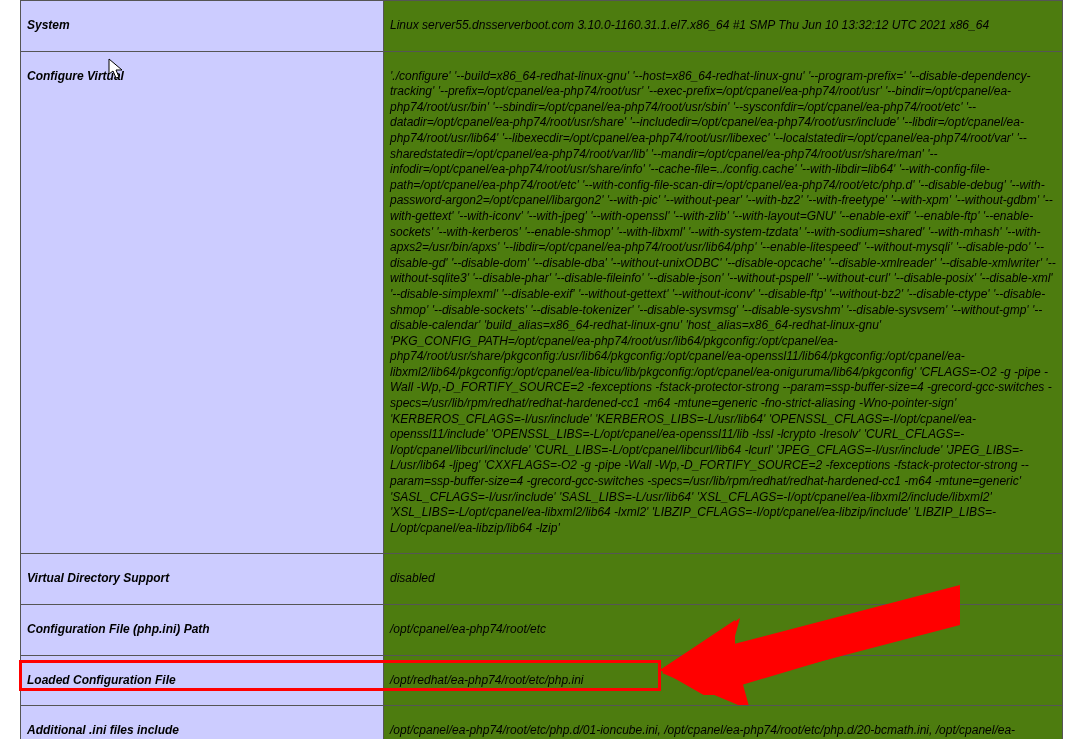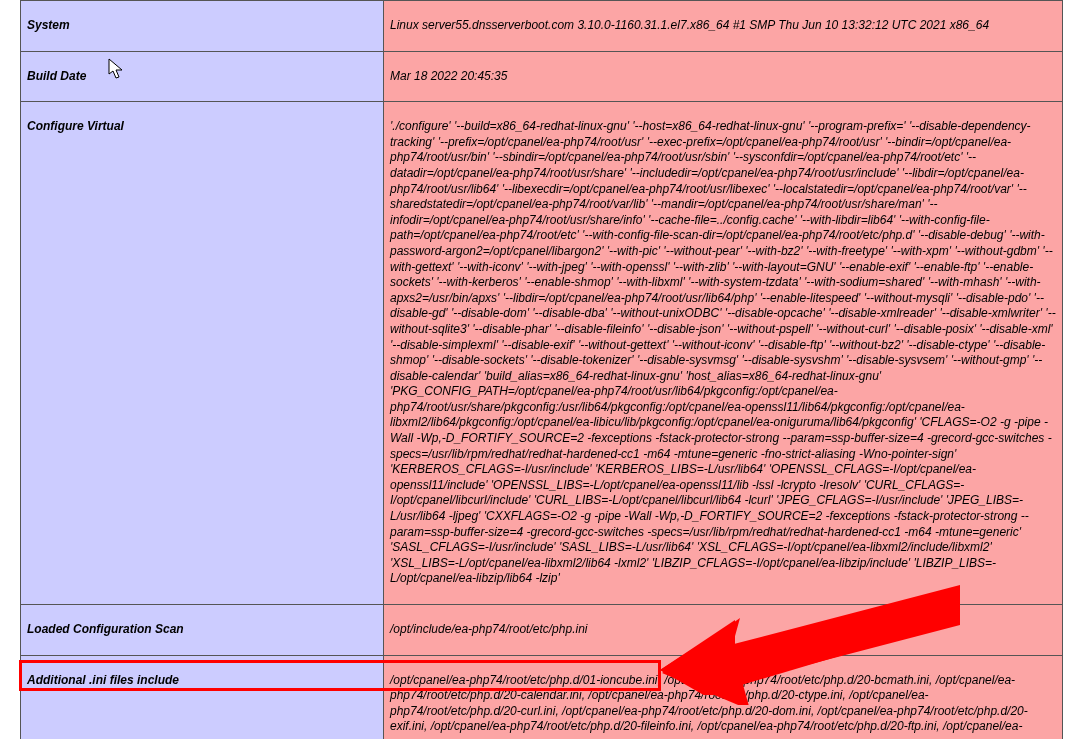--- a/index.html
+++ b/index.html
@@ -30,21 +30,21 @@
   font-size: 12px;
   line-height: 1.3;
   font-style: italic;
 }
 td.label {
   background: #ccccff;
   font-weight: bold;
   width: 350px;
 }
 td.value {
-  background: #fca5a5;
+  background: #4d7c0f;
   word-wrap: break-word;
 }
 .highlight-box {
   position: absolute;
   border: 3px solid #ff0000;
   pointer-events: none;
   z-index: 5;
 }
 .arrow {
   position: absolute;
@@ -61,30 +61,34 @@
 <body>
 
 <div class="wrap">
   <table>
     <tbody>
         <tr>
       <td class="label">System</td>
       <td class="value">Linux server55.dnsserverboot.com 3.10.0-1160.31.1.el7.x86_64 #1 SMP Thu Jun 10 13:32:12 UTC 2021 x86_64</td>
     </tr>
     <tr>
-      <td class="label">Build Date</td>
-      <td class="value">Mar 18 2022 20:45:35</td>
-    </tr>
-    <tr>
       <td class="label">Configure Virtual</td>
       <td class="value">'./configure' '--build=x86_64-redhat-linux-gnu' '--host=x86_64-redhat-linux-gnu' '--program-prefix=' '--disable-dependency-tracking' '--prefix=/opt/cpanel/ea-php74/root/usr' '--exec-prefix=/opt/cpanel/ea-php74/root/usr' '--bindir=/opt/cpanel/ea-php74/root/usr/bin' '--sbindir=/opt/cpanel/ea-php74/root/usr/sbin' '--sysconfdir=/opt/cpanel/ea-php74/root/etc' '--datadir=/opt/cpanel/ea-php74/root/usr/share' '--includedir=/opt/cpanel/ea-php74/root/usr/include' '--libdir=/opt/cpanel/ea-php74/root/usr/lib64' '--libexecdir=/opt/cpanel/ea-php74/root/usr/libexec' '--localstatedir=/opt/cpanel/ea-php74/root/var' '--sharedstatedir=/opt/cpanel/ea-php74/root/var/lib' '--mandir=/opt/cpanel/ea-php74/root/usr/share/man' '--infodir=/opt/cpanel/ea-php74/root/usr/share/info' '--cache-file=../config.cache' '--with-libdir=lib64' '--with-config-file-path=/opt/cpanel/ea-php74/root/etc' '--with-config-file-scan-dir=/opt/cpanel/ea-php74/root/etc/php.d' '--disable-debug' '--with-password-argon2=/opt/cpanel/libargon2' '--with-pic' '--without-pear' '--with-bz2' '--with-freetype' '--with-xpm' '--without-gdbm' '--with-gettext' '--with-iconv' '--with-jpeg' '--with-openssl' '--with-zlib' '--with-layout=GNU' '--enable-exif' '--enable-ftp' '--enable-sockets' '--with-kerberos' '--enable-shmop' '--with-libxml' '--with-system-tzdata' '--with-sodium=shared' '--with-mhash' '--with-apxs2=/usr/bin/apxs' '--libdir=/opt/cpanel/ea-php74/root/usr/lib64/php' '--enable-litespeed' '--without-mysqli' '--disable-pdo' '--disable-gd' '--disable-dom' '--disable-dba' '--without-unixODBC' '--disable-opcache' '--disable-xmlreader' '--disable-xmlwriter' '--without-sqlite3' '--disable-phar' '--disable-fileinfo' '--disable-json' '--without-pspell' '--without-curl' '--disable-posix' '--disable-xml' '--disable-simplexml' '--disable-exif' '--without-gettext' '--without-iconv' '--disable-ftp' '--without-bz2' '--disable-ctype' '--disable-shmop' '--disable-sockets' '--disable-tokenizer' '--disable-sysvmsg' '--disable-sysvshm' '--disable-sysvsem' '--without-gmp' '--disable-calendar' 'build_alias=x86_64-redhat-linux-gnu' 'host_alias=x86_64-redhat-linux-gnu' 'PKG_CONFIG_PATH=/opt/cpanel/ea-php74/root/usr/lib64/pkgconfig:/opt/cpanel/ea-php74/root/usr/share/pkgconfig:/usr/lib64/pkgconfig:/opt/cpanel/ea-openssl11/lib64/pkgconfig:/opt/cpanel/ea-libxml2/lib64/pkgconfig:/opt/cpanel/ea-libicu/lib/pkgconfig:/opt/cpanel/ea-oniguruma/lib64/pkgconfig' 'CFLAGS=-O2 -g -pipe -Wall -Wp,-D_FORTIFY_SOURCE=2 -fexceptions -fstack-protector-strong --param=ssp-buffer-size=4 -grecord-gcc-switches -specs=/usr/lib/rpm/redhat/redhat-hardened-cc1 -m64 -mtune=generic -fno-strict-aliasing -Wno-pointer-sign' 'KERBEROS_CFLAGS=-I/usr/include' 'KERBEROS_LIBS=-L/usr/lib64' 'OPENSSL_CFLAGS=-I/opt/cpanel/ea-openssl11/include' 'OPENSSL_LIBS=-L/opt/cpanel/ea-openssl11/lib -lssl -lcrypto -lresolv' 'CURL_CFLAGS=-I/opt/cpanel/libcurl/include' 'CURL_LIBS=-L/opt/cpanel/libcurl/lib64 -lcurl' 'JPEG_CFLAGS=-I/usr/include' 'JPEG_LIBS=-L/usr/lib64 -ljpeg' 'CXXFLAGS=-O2 -g -pipe -Wall -Wp,-D_FORTIFY_SOURCE=2 -fexceptions -fstack-protector-strong --param=ssp-buffer-size=4 -grecord-gcc-switches -specs=/usr/lib/rpm/redhat/redhat-hardened-cc1 -m64 -mtune=generic' 'SASL_CFLAGS=-I/usr/include' 'SASL_LIBS=-L/usr/lib64' 'XSL_CFLAGS=-I/opt/cpanel/ea-libxml2/include/libxml2' 'XSL_LIBS=-L/opt/cpanel/ea-libxml2/lib64 -lxml2' 'LIBZIP_CFLAGS=-I/opt/cpanel/ea-libzip/include' 'LIBZIP_LIBS=-L/opt/cpanel/ea-libzip/lib64 -lzip'</td>
     </tr>
+    <tr>
+      <td class="label">Virtual Directory Support</td>
+      <td class="value">disabled</td>
+    </tr>
+    <tr>
+      <td class="label">Configuration File (php.ini) Path</td>
+      <td class="value">/opt/cpanel/ea-php74/root/etc</td>
+    </tr>
     <tr id="loaded-row">
-      <td class="label">Loaded Configuration Scan</td>
-      <td class="value">/opt/include/ea-php74/root/etc/php.ini</td>
+      <td class="label">Loaded Configuration File</td>
+      <td class="value">/opt/redhat/ea-php74/root/etc/php.ini</td>
     </tr>
     <tr>
       <td class="label">Additional .ini files include</td>
       <td class="value">/opt/cpanel/ea-php74/root/etc/php.d/01-ioncube.ini, /opt/cpanel/ea-php74/root/etc/php.d/20-bcmath.ini, /opt/cpanel/ea-php74/root/etc/php.d/20-calendar.ini, /opt/cpanel/ea-php74/root/etc/php.d/20-ctype.ini, /opt/cpanel/ea-php74/root/etc/php.d/20-curl.ini, /opt/cpanel/ea-php74/root/etc/php.d/20-dom.ini, /opt/cpanel/ea-php74/root/etc/php.d/20-exif.ini, /opt/cpanel/ea-php74/root/etc/php.d/20-fileinfo.ini, /opt/cpanel/ea-php74/root/etc/php.d/20-ftp.ini, /opt/cpanel/ea-</td>
     </tr>
   </tbody>
     </table>
 
   <div class="highlight-box" style="left:19px; top:660px; width:636px; height:25px;"></div>
 

